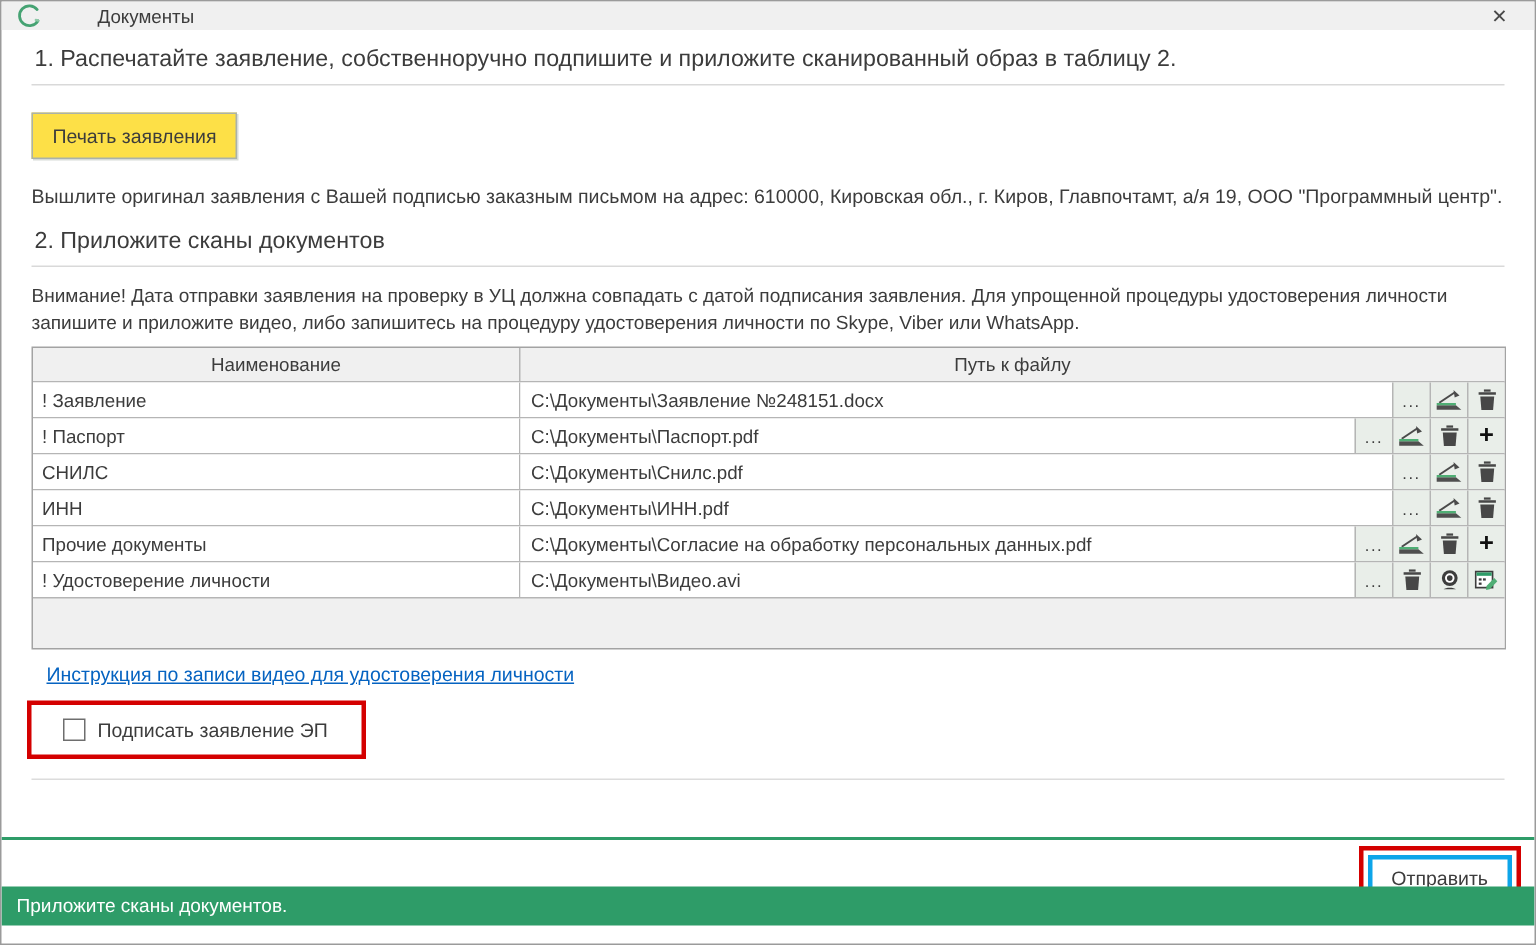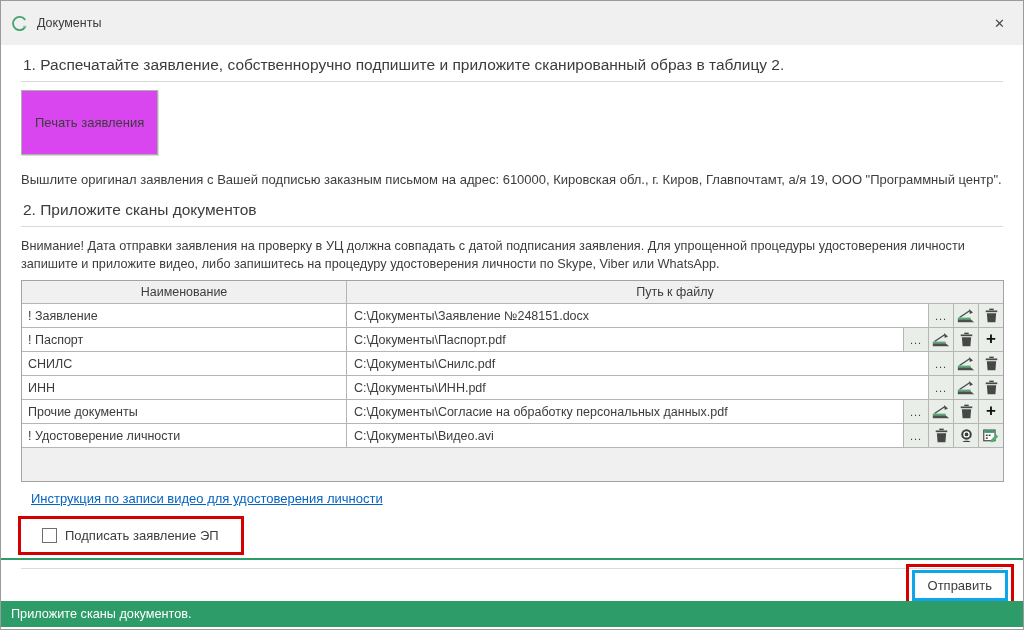--- a/index.html
+++ b/index.html
@@ -2,29 +2,29 @@
 <html><head>
 <meta charset="utf-8">
 <style>
   html,body{margin:0;padding:0;background:#e8e8e8;}
   .window{
     width:1024px;height:630px;box-sizing:border-box;position:relative;
     background:#fff;border:1px solid #9b9b9b;overflow:hidden;
     font-family:"Liberation Sans","DejaVu Sans",sans-serif;color:#3c3c3c;
   }
   
-  .titlebar{height:44px;background:#f0f0f0;display:flex;align-items:center;padding:0 10px;}
+  .titlebar{height:19px;background:#f0f0f0;display:flex;align-items:center;padding:0 10px;gap:28px;}
   .title-icon{width:17px;height:17px;display:inline-flex;}
   .title-text{font-size:12.5px;margin-left:9px;color:#3c3c3c;}
   .close-btn{margin-left:auto;font-size:13px;font-weight:bold;color:#4a4a4a;cursor:default;padding:2px 8px;}
   
   .content{padding:0 20px;}
   .sec-heading{font-size:15.5px;padding:11px 0 7px 2px;border-bottom:1px solid #d9d9d9;color:#3c3c3c;}
-  .print-btn{margin-top:8px;display:inline-block;background:#d946ef;border:1px solid #aab2aa;
-    padding:24px 13px;font-size:13px;color:#3c3c3c;box-shadow:1px 1px 0 #d7dcd7;}
+  .print-btn{margin-top:18px;display:inline-block;background:#fde047;border:1px solid #aab2aa;
+    padding:7px 13px;font-size:13px;color:#3c3c3c;box-shadow:1px 1px 0 #d7dcd7;}
   .mail-text{margin-top:15px;font-size:13px;line-height:1.5;max-width:985px;}
   .warning-text{margin-top:10px;font-size:12.7px;line-height:1.45;max-width:985px;}
   
   .doc-table{margin-top:7px;width:983px;border:1px solid #a3a3a3;box-sizing:border-box;font-size:12.5px;}
   .thead{display:flex;height:22px;background:#f0f0f0;align-items:center;}
   .thead .hname{width:325px;text-align:center;border-right:1px solid #b5b5b5;box-sizing:border-box;height:100%;line-height:22px;}
   .thead .hpath{flex:1;text-align:center;line-height:22px;}
   .trow{display:flex;height:23px;border-top:1px solid #b5b5b5;align-items:stretch;}
   .cell{box-sizing:border-box;display:flex;align-items:center;background:#fff;}
   .cell.name{width:325px;padding-left:6px;border-right:1px solid #b5b5b5;}
@@ -41,21 +41,21 @@
   .red-box{margin-top:10px;margin-left:-3px;width:199px;border:3px solid #d40000;padding:9px 0 9px 21px;box-sizing:content-box;}
   .chk-row{display:flex;align-items:center;font-size:13px;}
   .chk{width:15px;height:15px;border:1px solid #6e6e6e;background:#fff;display:inline-flex;
     align-items:center;justify-content:center;margin-right:8px;flex:none;box-sizing:border-box;}
   .divider{margin-top:13px;border-top:1px solid #dcdcdc;}
   .confirm-row{margin-top:9px;font-size:12.7px;}
   
   .green-line{position:absolute;left:0;right:0;top:557px;height:2px;}
   .submit-wrap{position:absolute;top:563px;right:9px;border:3px solid #d40000;padding:3px;}
   .submit-btn{background:#fff;border:3px solid #0ea5e9;padding:5px 13px;font-size:13px;color:#3c3c3c;}
-  .statusbar{position:absolute;left:0;right:0;bottom:2px;height:26px;display:flex;align-items:center;
+  .statusbar{position:absolute;left:0;right:0;bottom:12px;height:26px;display:flex;align-items:center;
     padding-left:10px;color:#fff;font-size:12.7px;}
 </style>
 </head>
 <body>
 
 <div class="window">
 
   <div class="titlebar">
     <span class="title-icon">
       <svg viewBox="0 0 18 18" width="17" height="17">

